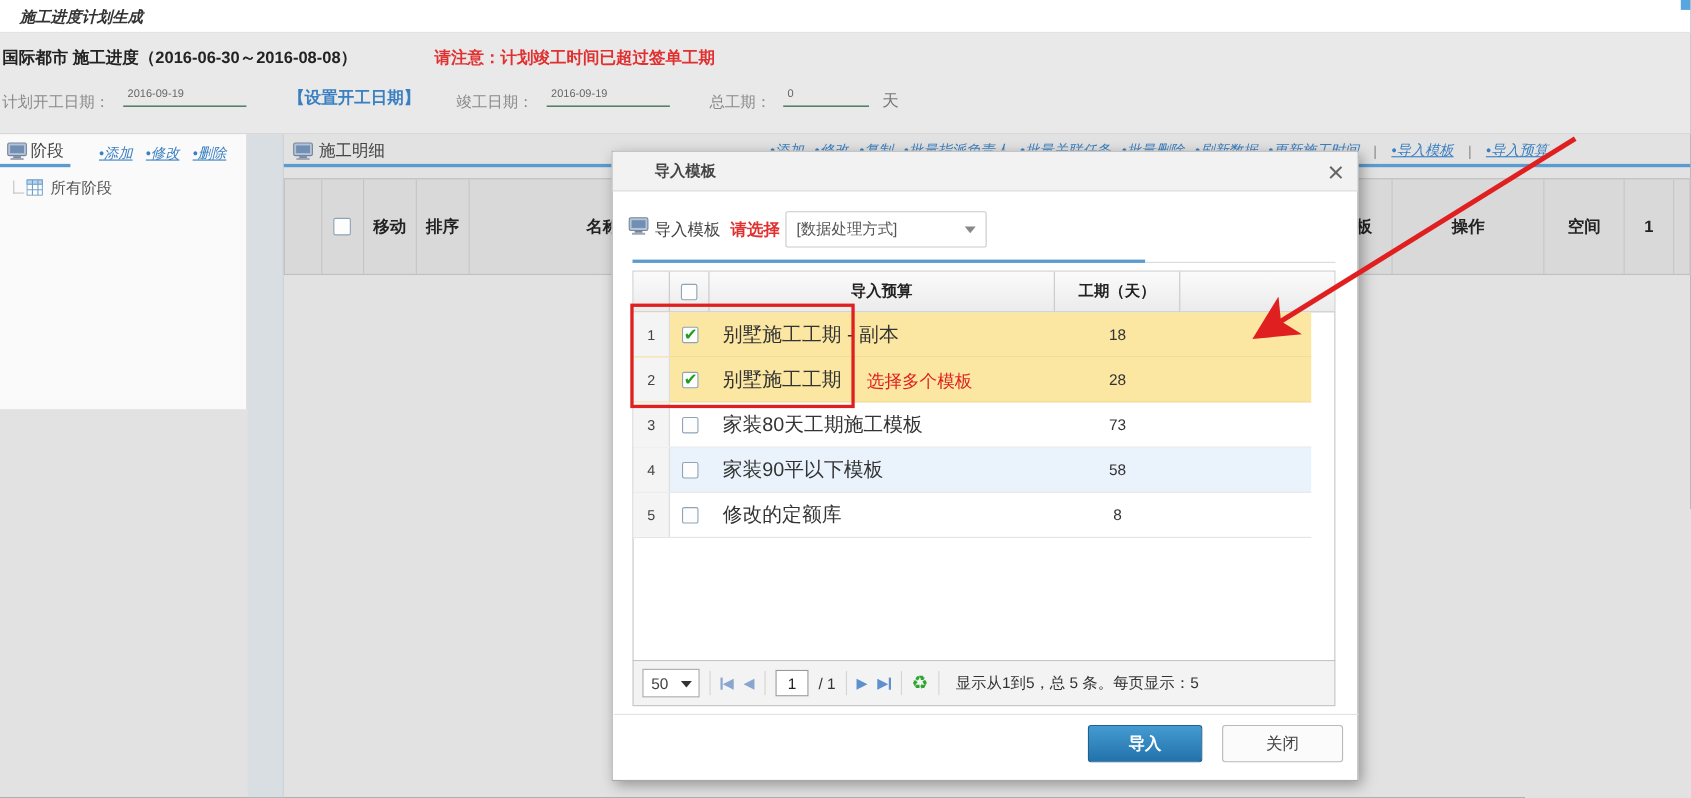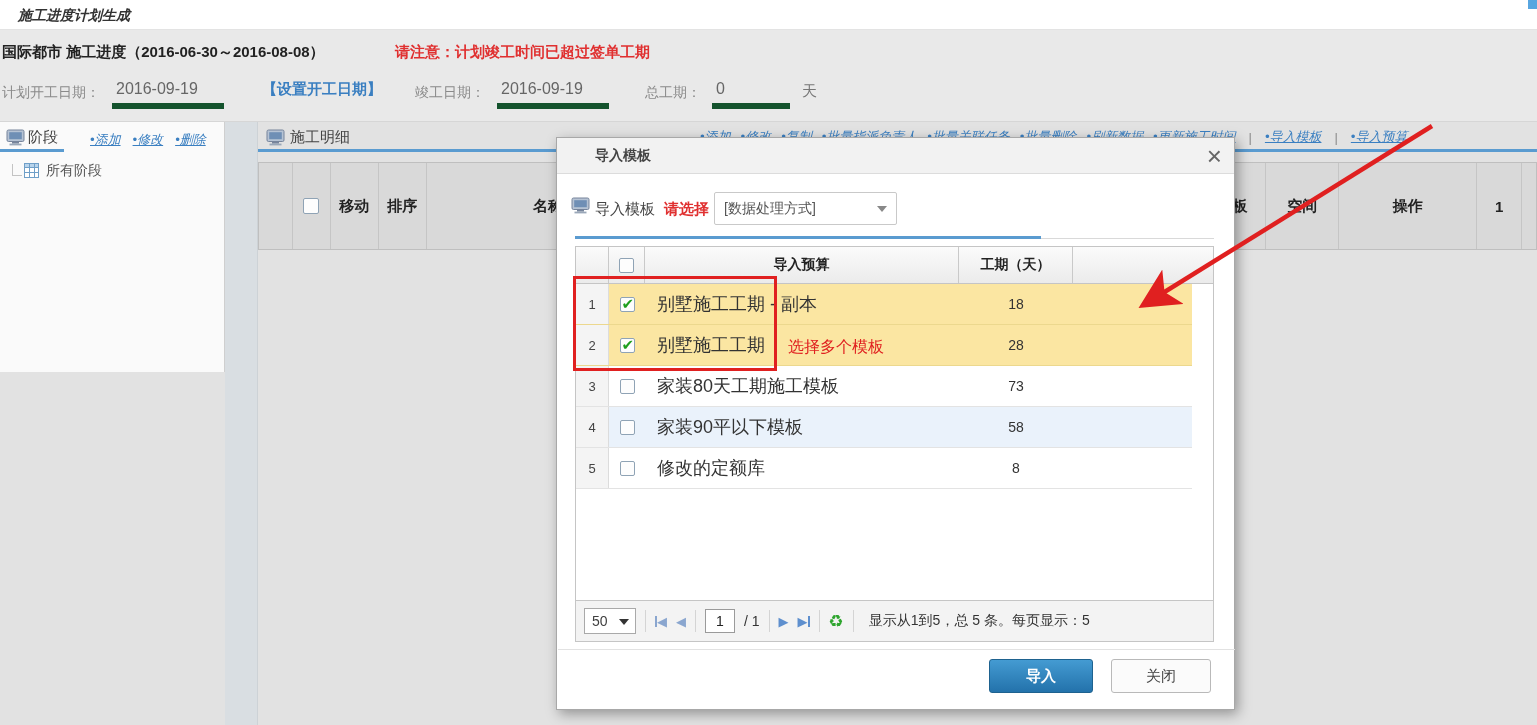--- a/index.html
+++ b/index.html
@@ -11,21 +11,21 @@
   }
   .abs { position:absolute; }
 
   
   #titlebar { left:0; top:0; width:1537px; height:30px; background:#fff; border-bottom:1px solid #e3e3e3;font-style:italic; }
   #titlebar .t { position:absolute; left:18px; top:7px; font-weight:bold; font-size:14px; color:#333; }
   #infoband { left:0; top:30px; width:1537px; height:92px; background:#e9e9e9; border-bottom:1px solid #d6d6d6; }
   .proj-name { position:absolute; left:2px; top:13px; font-weight:bold; font-size:15px; color:#222; }
   .proj-warn { position:absolute; left:395px; top:13px; font-weight:bold; font-size:15px; color:#e03030; }
   .f-lbl { position:absolute; top:54px; font-size:14px; color:#8a8a8a; }
-  .f-val { position:absolute; top:50px; font-size:16px; color:#666; border-bottom:6px solid #14532d; padding:0 2px 5px 4px; }
+  .f-val { position:absolute; top:50px; font-size:10px; color:#666; border-bottom:1px solid #14532d; padding:0 2px 5px 4px; }
   .f-link { position:absolute; top:50px; font-weight:bold; font-size:15px; color:#3a7fc1; cursor:pointer; }
 
   
   .pc-icon svg, .grid-icon svg { display:block; }
 
   
   #stage-panel { left:0; top:122px; width:225px; height:250px; background:#fafafa; border-right:1px solid #cfcfcf; }
   #stage-underline { left:0; top:149px; width:64px; height:3px; background:#5a9bd0; }
   .panel-title { font-size:15px; color:#444; }
   .lnk { color:#3a7fc1; text-decoration:underline; font-size:13px; cursor:pointer; white-space:nowrap;font-style:italic; }
@@ -84,21 +84,21 @@
   .pgico.on { color:#5e8fce; }
   .pgico .bar { display:inline-block; width:2px; height:11px; background:currentColor; }
   #page-input { width:30px; height:24px; border:1px solid #9a9a9a; background:#fff; text-align:center; font-size:14px; color:#222; font-family:inherit; }
   .pg-txt { font-size:14px; color:#333; }
   #pg-refresh { color:#2ea52e; font-size:17px; font-weight:bold; cursor:pointer; }
   #pg-summary { font-size:14px; color:#333; white-space:nowrap; margin-left:6px; }
 
   #dlg-footline { position:absolute; left:1px; top:511px; width:677px; height:1px; background:#e2e2e2; }
   #btn-import { position:absolute; left:432px; top:521px; width:104px; height:34px; background:linear-gradient(#449bd2,#2372ab);
                 border:1px solid #1e628f; border-radius:3px; color:#fff; font-weight:bold; font-size:15px; cursor:pointer; font-family:inherit; }
-  #btn-close { position:absolute; left:554px; top:521px; width:100px; height:34px; background:#fbfbfb; border:1px solid #b9b9b9;
+  #btn-close { position:absolute; left:554px; top:521px; width:110px; height:34px; background:#fbfbfb; border:1px solid #b9b9b9;
                border-radius:3px; color:#444; font-size:15px; cursor:pointer; font-family:inherit; }
 
   
   #red-rect { left:573px; top:276px; width:204px; height:95px; border:3px solid #e02020; z-index:20; pointer-events:none; }
   #red-note { left:788px; top:337px; font-size:16px; color:#e02020; z-index:20; }
   #arrow-svg { left:0; top:0; z-index:19; pointer-events:none; }
   #corner-dot { left:1528px; top:0; width:9px; height:9px; background:#58a6e0; z-index:5; }
 </style>
 </head>
 <body>
@@ -179,22 +179,22 @@
   <div class="abs" id="main-thead">
       <div class="col" style="width: 34px;"></div>
       <div class="col" style="width: 38px;">
         <span class="cb"></span>
       </div>
       <div class="col" style="width: 48px;">移动</div>
       <div class="col" style="width: 48px;">排序</div>
       <div class="col" style="width: 244px;">名称</div>
       <div class="col" style="width: 530px;"></div>
       <div class="col" style="width: 67px;">模板</div>
+      <div class="col" style="width: 138px;">操作</div>
       <div class="col" style="width: 73px;">空间</div>
-      <div class="col" style="width: 138px;">操作</div>
       <div class="col" style="width: 45px;">1</div>
       <div class="col" style="width: 14px;"></div>
     </div>
 
   <div class="abs" id="dialog">
     <div id="dlg-header">
       <div id="dlg-title">导入模板</div>
       <div id="dlg-close">×</div>
     </div>
     <div id="dlg-tab-icon" class="pc-icon">

